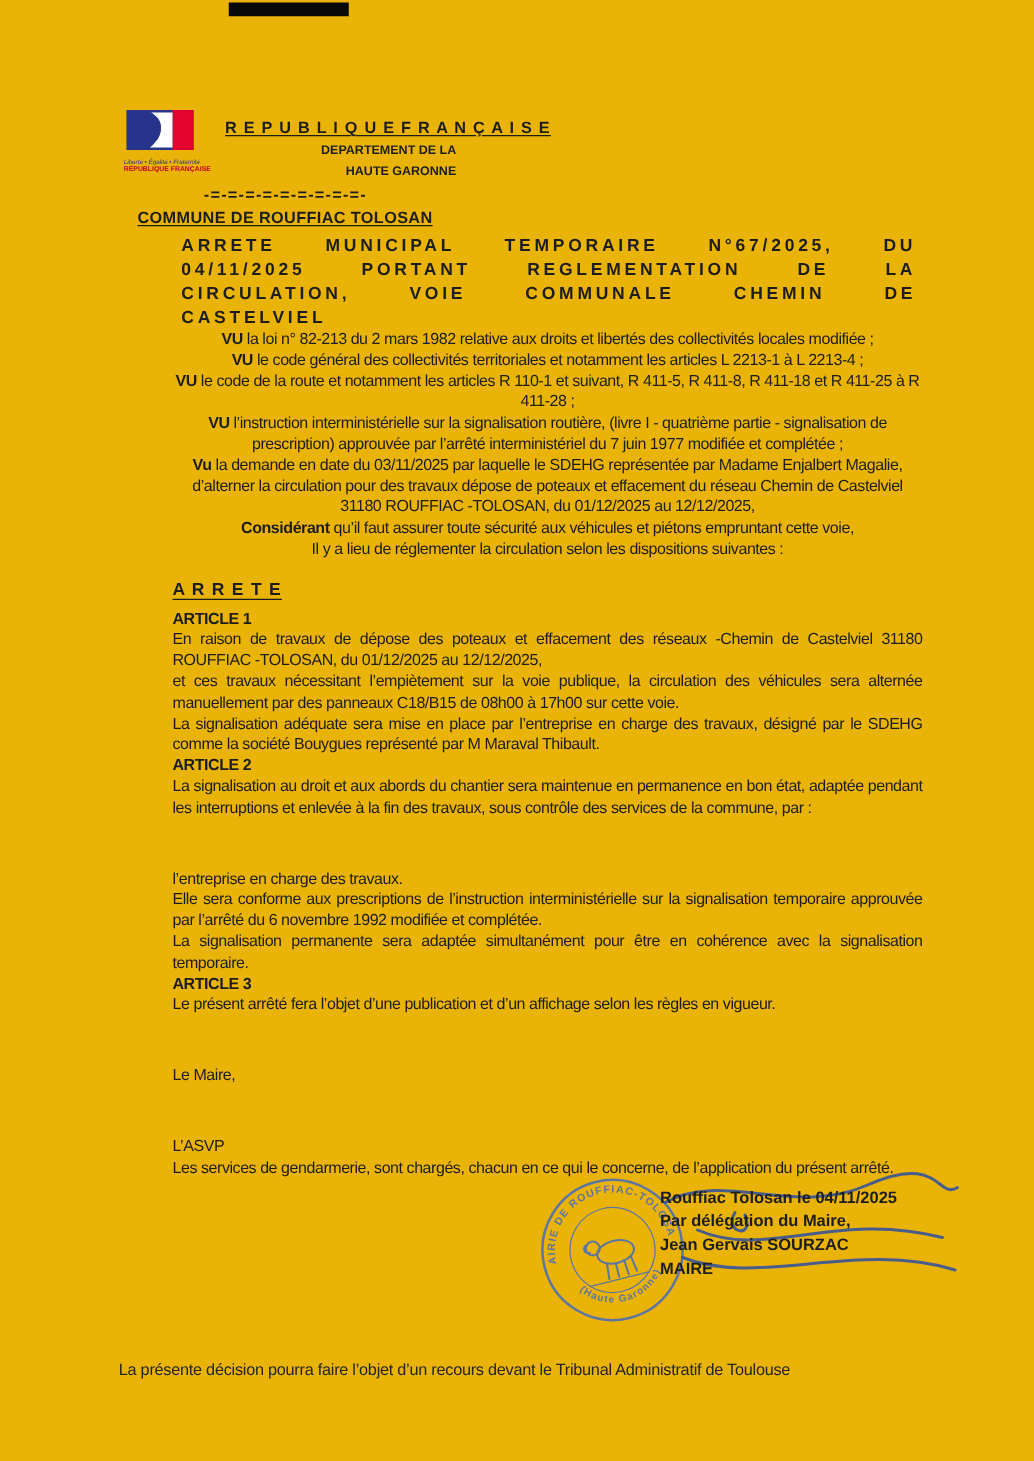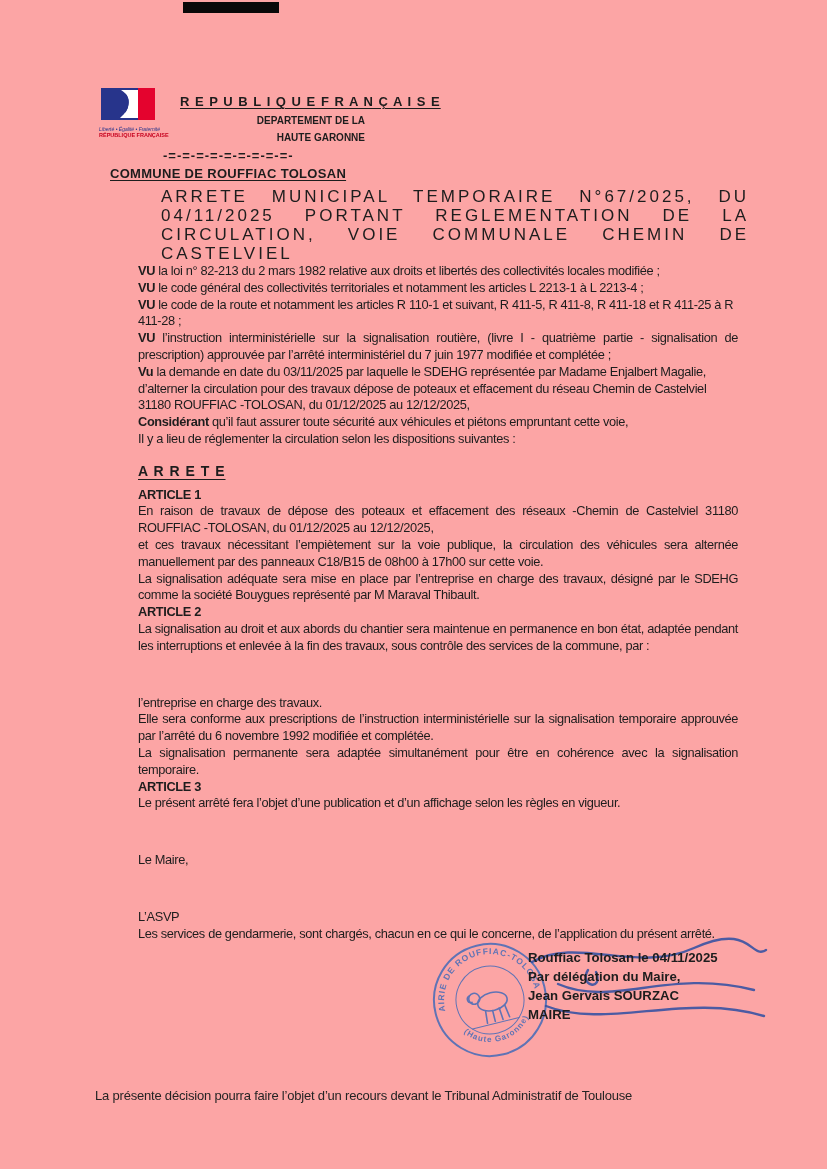--- a/index.html
+++ b/index.html
@@ -1,40 +1,40 @@
 <!DOCTYPE html>
 <html><head>
 <meta charset="utf-8">
 <style>
   html,body{margin:0;padding:0;background:#ffffff;}
   .page{
-    position:relative;width:827px;height:1169px;background:#fca5a5;
+    position:relative;width:827px;height:1169px;background:#eab308;
     font-family:"Liberation Sans",sans-serif;color:#1d1d1d;overflow:hidden;
   }
   
   .redaction{position:absolute;left:183px;top:2px;width:96px;height:11px;background:#090909;}
 
   
   .logo{position:absolute;left:99px;top:88px;width:58px;text-align:center;}
   .logo .motto{font-size:5px;line-height:6px;color:#27348b;font-style:italic;margin-top:2px;white-space:nowrap;}
   .logo .rep{font-size:5.5px;line-height:6px;color:#c6001e;font-weight:bold;white-space:nowrap;}
   .head-lines{position:absolute;left:180px;top:94px;}
   .rep-title{font-size:13px;font-weight:bold;letter-spacing:1px;text-decoration:underline;text-underline-offset:2px;white-space:nowrap;}
   .dept{width:185px;text-align:right;font-weight:bold;font-size:10px;line-height:17px;margin-top:3px;}
   .separator{position:absolute;left:163px;top:148px;font-weight:bold;font-size:13px;letter-spacing:1px;}
   .commune{position:absolute;left:110px;top:166px;font-size:13px;font-weight:bold;text-decoration:underline;text-underline-offset:2px;letter-spacing:.3px;}
 
   
-  .title-block{position:absolute;left:145px;top:187px;width:588px;font-size:17px;line-height:19px;font-weight:normal;margin-left:16px;}
+  .title-block{position:absolute;left:145px;top:187px;width:588px;font-size:14px;line-height:19px;font-weight:bold;}
   .title-line{text-align:justify;text-align-last:justify;letter-spacing:3px;}
   .title-line.last{text-align-last:left;}
 
   
   .doc-body{position:absolute;left:138px;top:263px;width:600px;font-size:12.8px;line-height:16.8px;letter-spacing:-0.35px;}
-  .doc-body p{margin:0;}
+  .doc-body p{margin:0;text-align:center;}
   .para-justify{text-align:justify;}
   .arrete-heading{margin:15px 0 7px 0;font-weight:bold;font-size:14px;letter-spacing:1px;text-decoration:underline;text-underline-offset:3px;}
   .article-heading{font-weight:bold;}
   .article p{text-align:justify;}
   .article p.no-just{text-align:left;margin-top:40px;}
 
   
   .sig-block{position:absolute;left:528px;top:948px;width:210px;text-align:left;font-weight:bold;font-size:13.2px;line-height:19px;}
   .stamp{position:absolute;left:428px;top:938px;width:124px;height:124px;transform:rotate(-14deg);opacity:.88;}
   .sig-ink{position:absolute;left:518px;top:926px;width:256px;height:112px;pointer-events:none;opacity:.85;}

